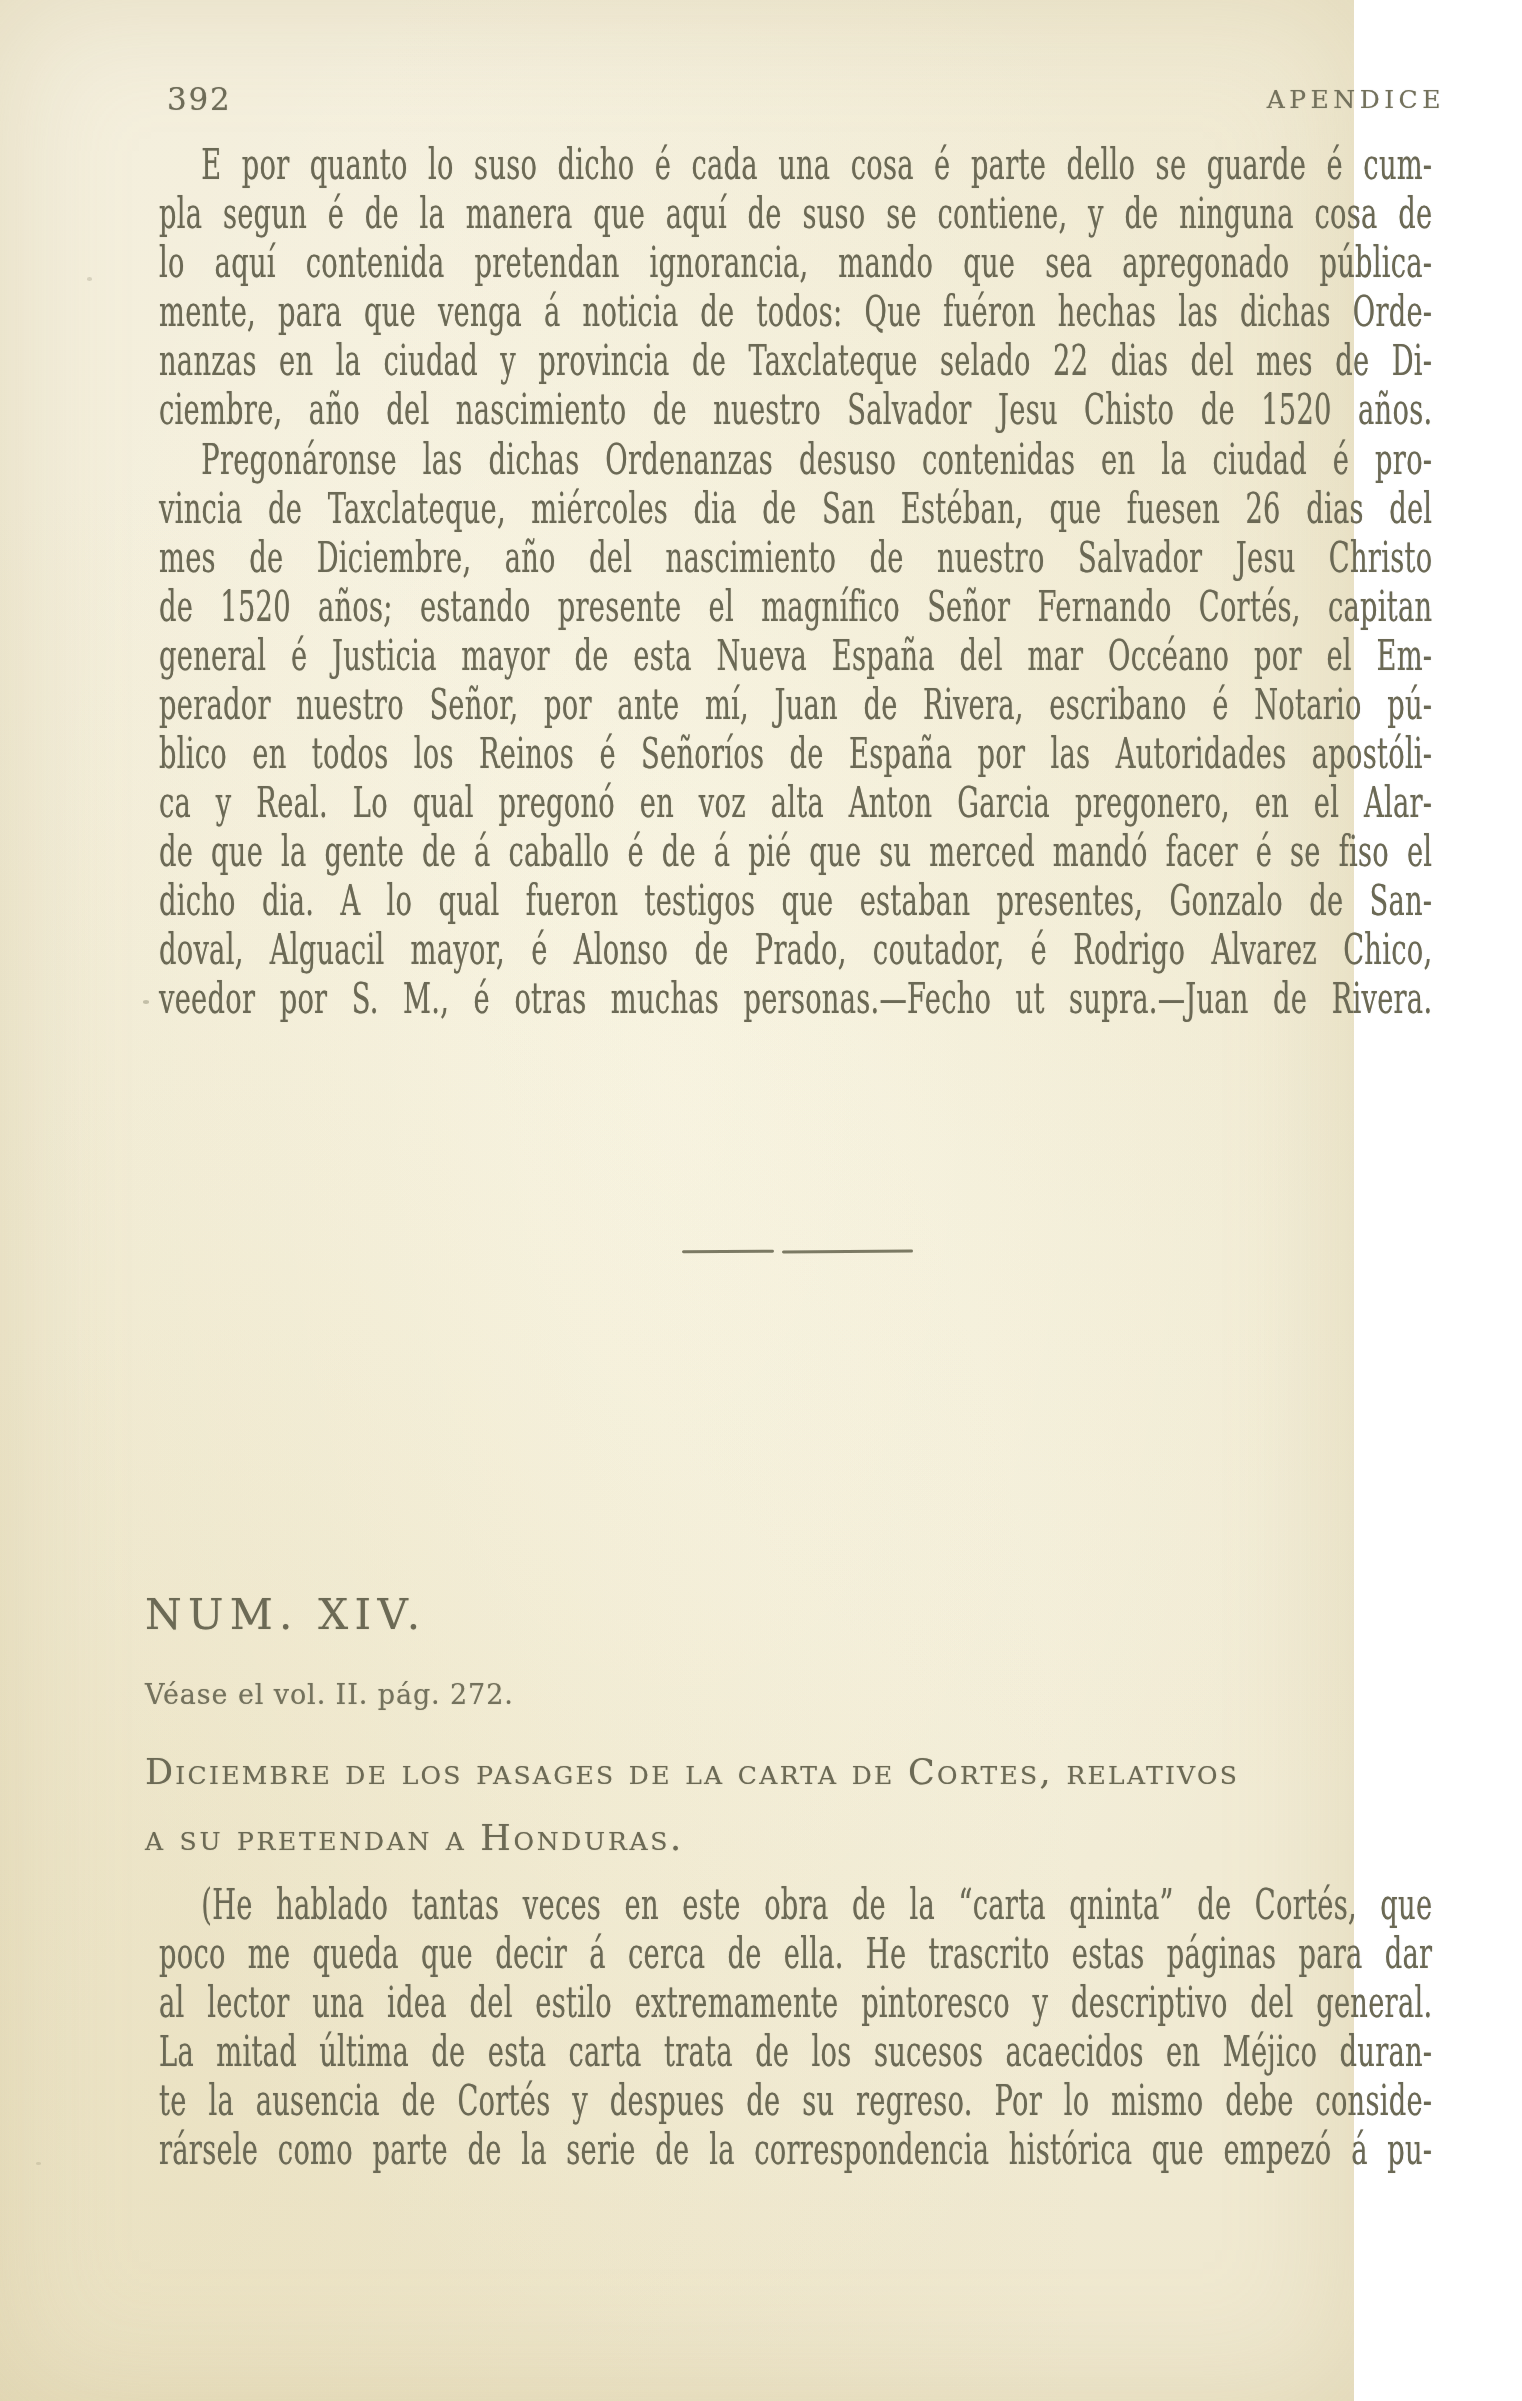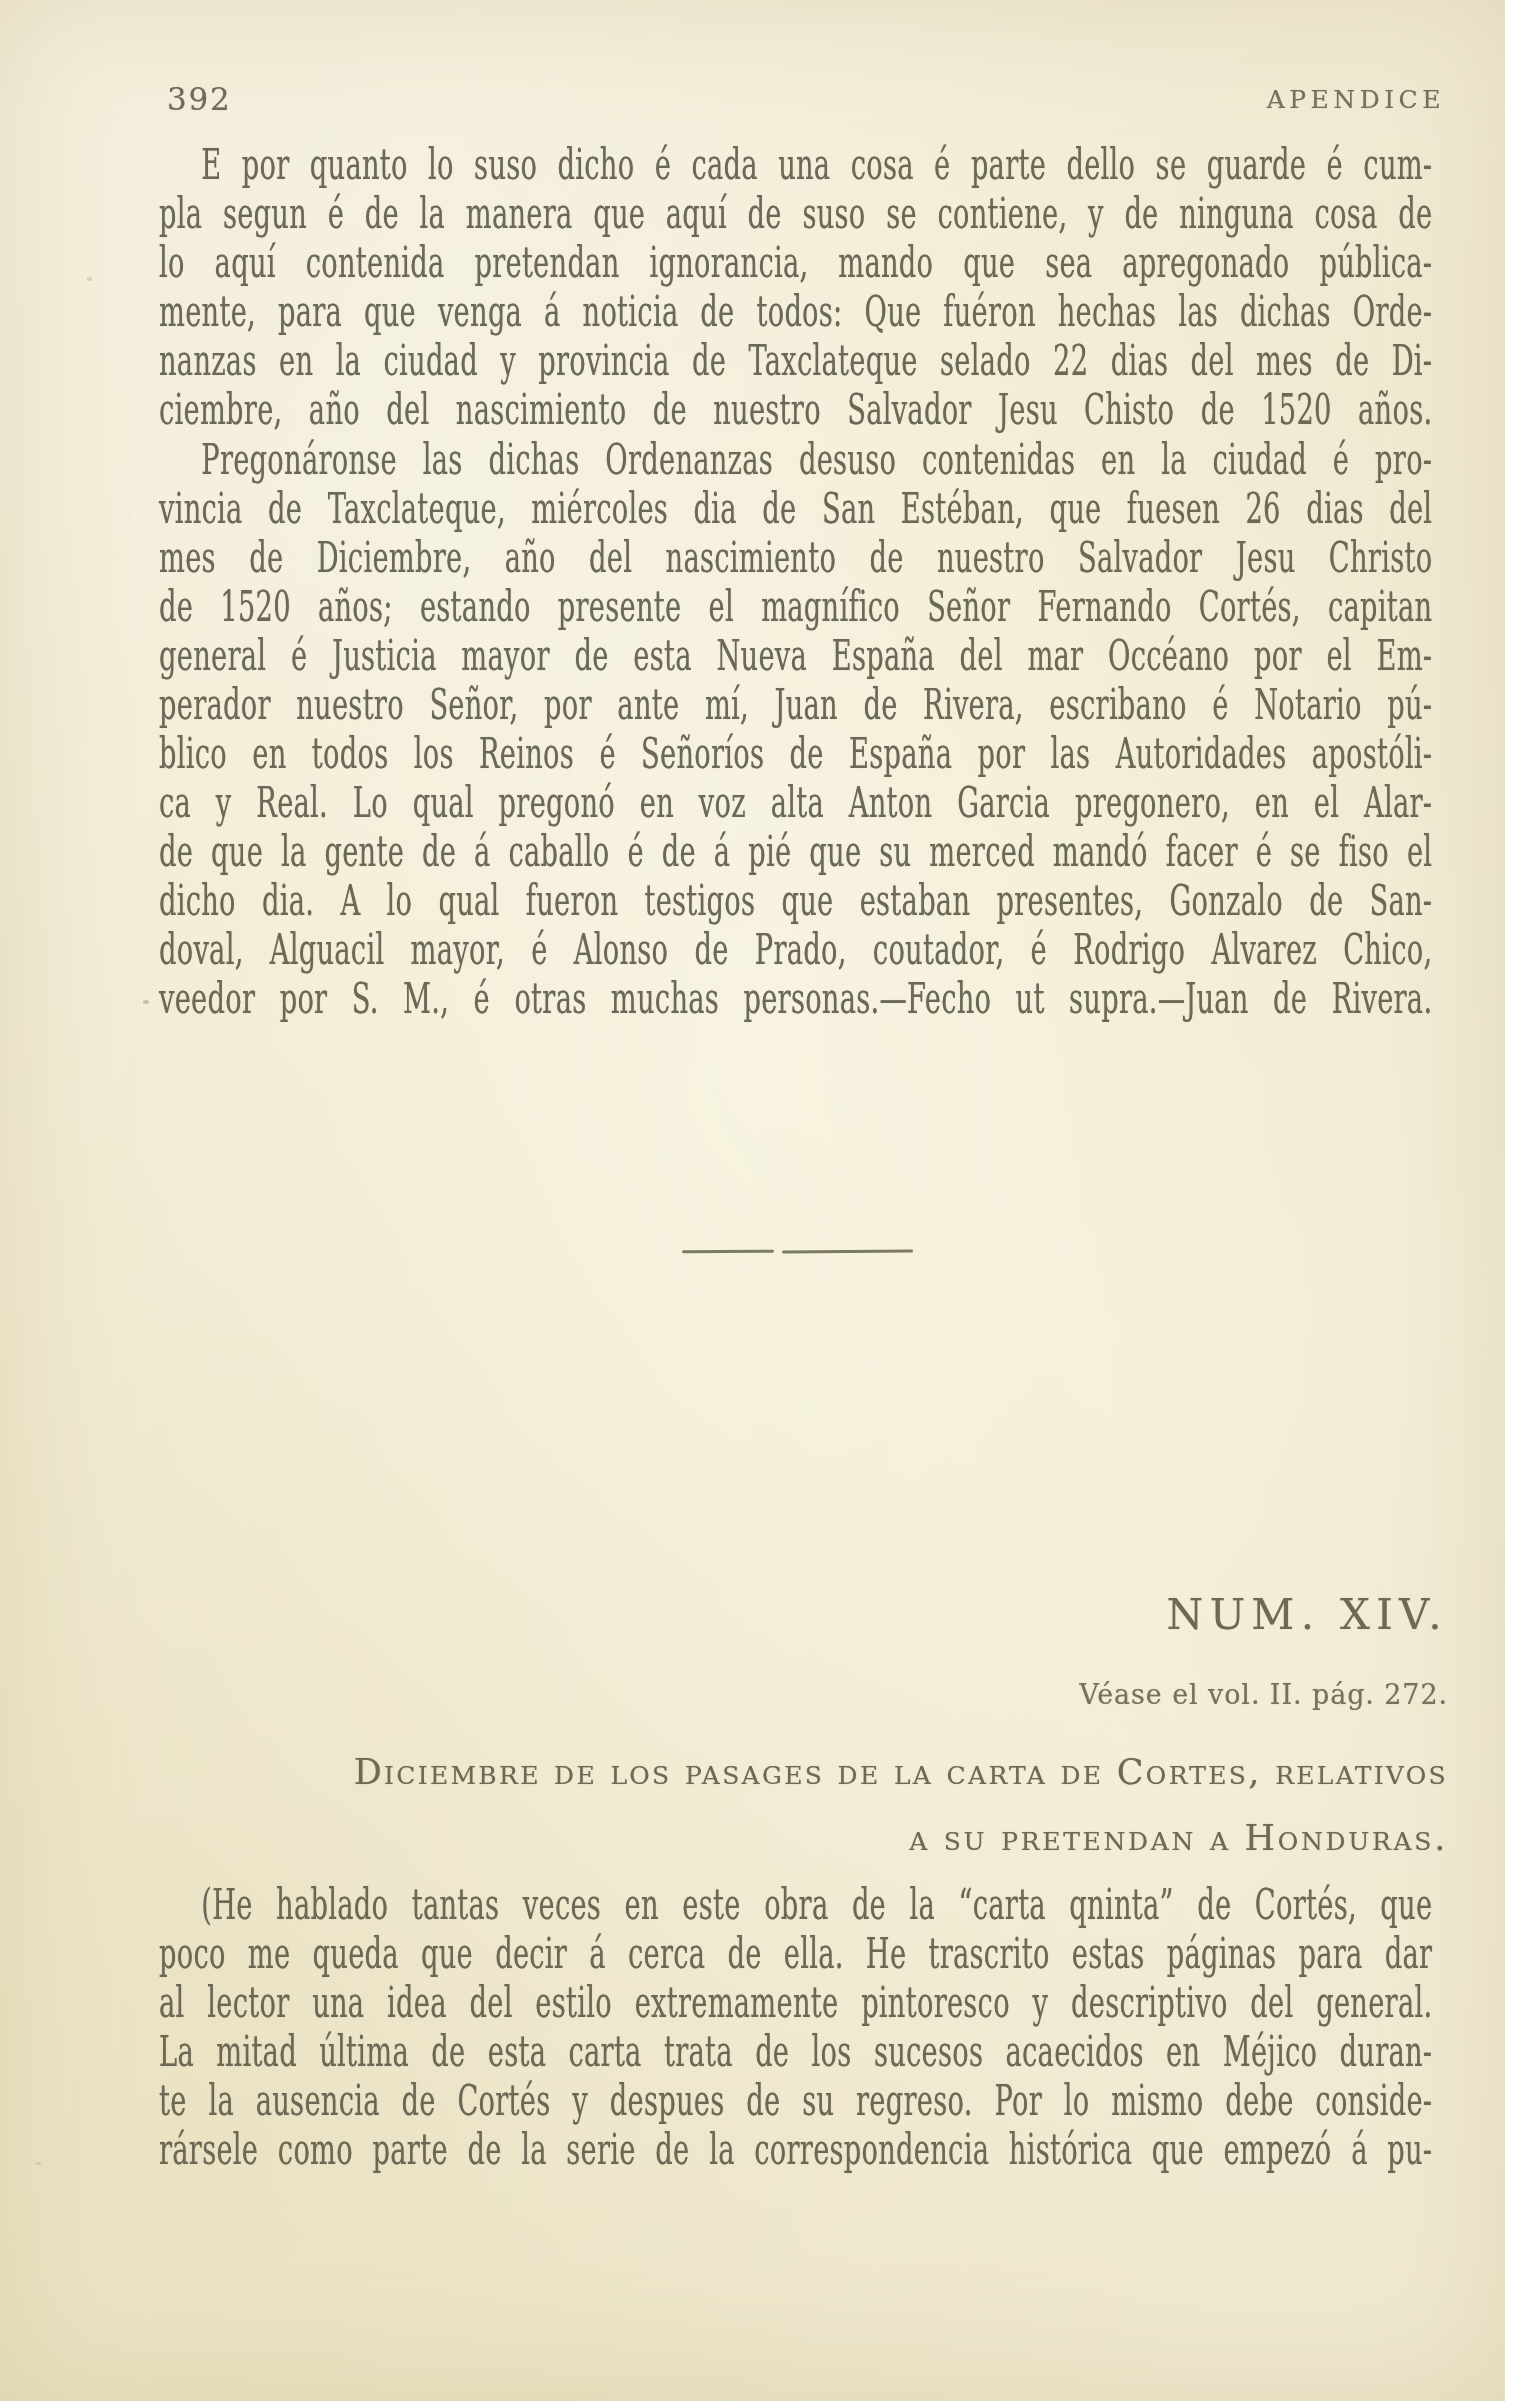--- a/index.html
+++ b/index.html
@@ -3,21 +3,21 @@
 <meta charset="utf-8">
 <style>
   html,body{margin:0;padding:0;}
   body{
     width:1522px;height:2401px;
     font-family:"DejaVu Serif","Liberation Serif",serif;
     overflow:hidden;
   }
   .page{
     position:relative;
-    width:1505px;height:2401px;
+    width:1354px;height:2401px;
     background:
       radial-gradient(ellipse at 12% 88%, rgba(216,200,145,0.22), transparent 55%),
       radial-gradient(ellipse at 92% 15%, rgba(222,210,160,0.18), transparent 50%),
       radial-gradient(ellipse at 50% 45%, rgba(255,253,240,0.5), transparent 70%),
       linear-gradient(180deg,#f4efdd 0%, #f3eed9 55%, #efe8cf 100%);
     box-shadow: inset 0 0 127px rgba(186,170,115,0.28);
     color:var(--ink,#6b6955);
   }
   
   .pagenum{
@@ -45,21 +45,21 @@
   .para .tline:first-child{text-indent:65px;}
   .p1{top:140px;}
   .p2{top:435px;}
   .p3{top:1880px;}
   
   .divider{position:absolute;left:682px;top:1249px;width:231px;height:3.6px;}
   .divider .seg{position:absolute;top:0.9px;height:2.7px;background:#5d5b45;border-radius:1.8px;opacity:.8;}
   .divider .s1{left:0;width:92px;transform:rotate(-0.4deg);}
   .divider .s2{left:100px;width:131px;transform:rotate(-0.5deg);}
   
-  .heading{position:absolute;left:157px;width:1291px;text-align:right;
+  .heading{position:absolute;left:145px;width:1291px;text-align:left;
     color:#6c6a55;text-shadow:0 0 0.9px rgba(95,93,75,.5);}
   .num-heading{top:1590px;font-size:42px;letter-spacing:6.3px;}
   .ref-line{top:1679px;font-size:27px;letter-spacing:0.9px;color:#74725d;}
   .subtitle{font-variant:small-caps;font-size:35px;}
   .sub1{top:1752px;letter-spacing:2.3px;}
   .sub2{top:1818px;letter-spacing:2.7px;}
   
   .speck{position:absolute;background:rgba(110,106,80,.35);border-radius:50%;}
   .speck1{left:143px;top:1000px;width:6.3px;height:3.6px;}
   .speck2{left:87px;top:277px;width:4.5px;height:3.6px;opacity:.6;}

